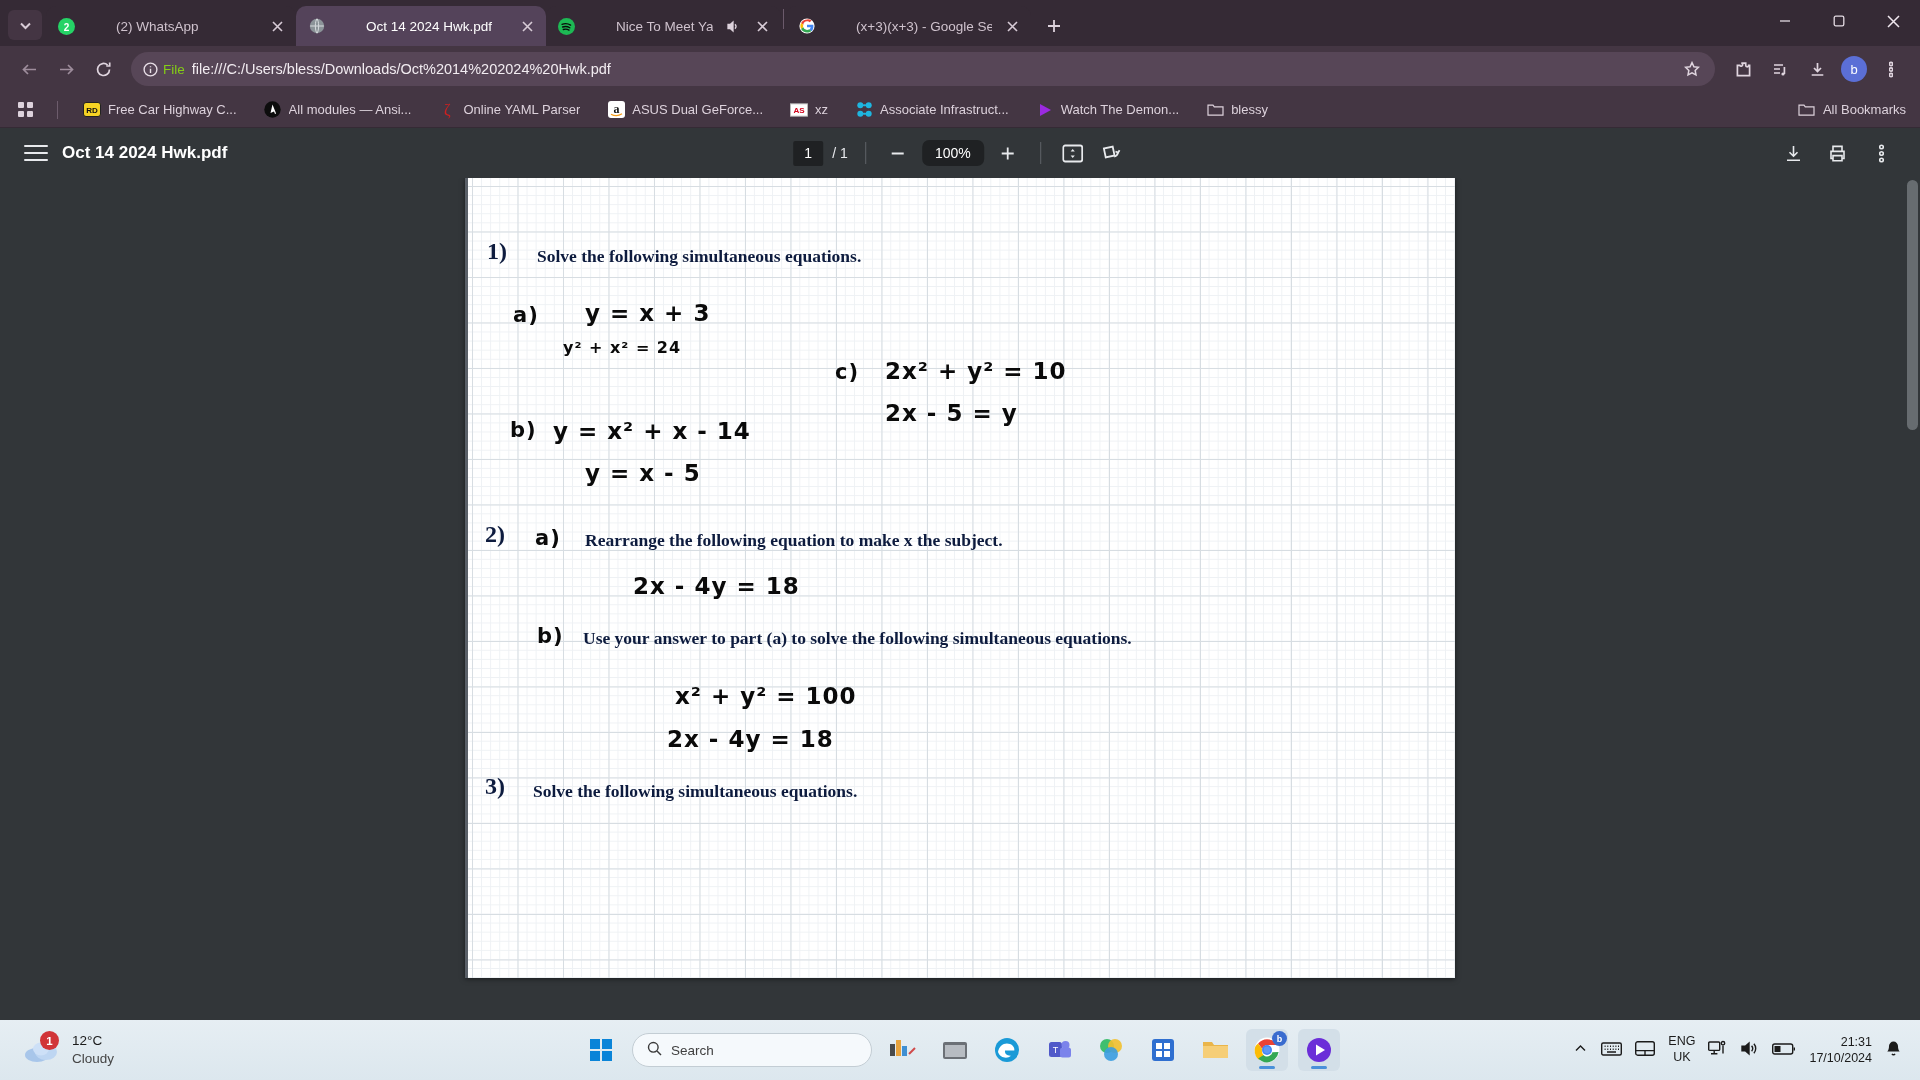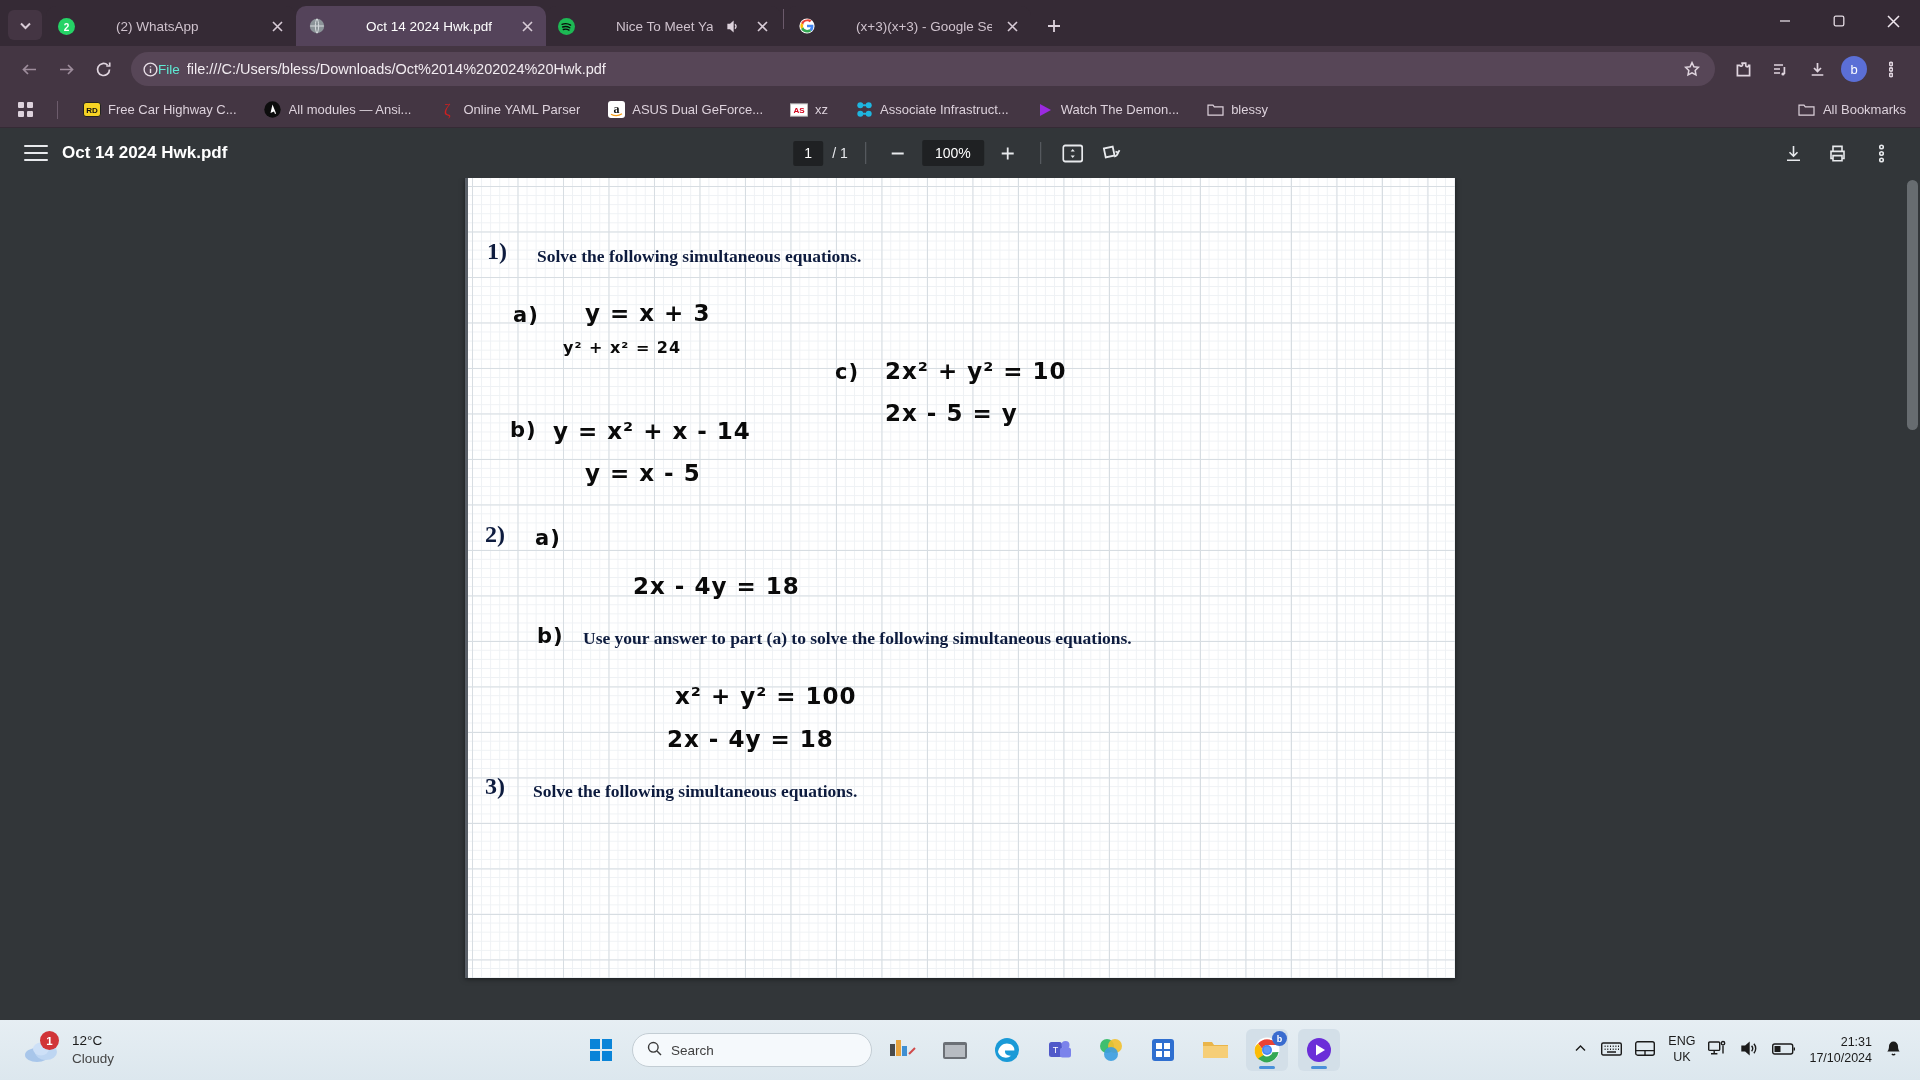--- a/index.html
+++ b/index.html
@@ -43,21 +43,21 @@
 
   
   .toolbar { height:46px; display:flex; align-items:center; padding:0 12px; gap:3px; background:#443643; }
   .tb-btn { width:34px; height:34px; border-radius:50%; display:flex; align-items:center; justify-content:center; }
   .tb-btn svg { stroke:#e0d5df; stroke-width:1.7; fill:none; }
   .tb-btn.dim svg { stroke:#9e8d9c; }
   .omnibox {
     flex:1 1 auto; height:34px; background:#574657; border-radius:18px;
     display:flex; align-items:center; padding:0 10px 0 12px; margin:0 8px; gap:7px; min-width:0;
   }
-  .omni-chip { display:flex; align-items:center; color:#5eead4; font-size:13.5px; flex:0 0 auto; }
+  .omni-chip { display:flex; align-items:center; gap:5px; color:#84cc16; font-size:13.5px; flex:0 0 auto; }
   .omni-chip svg { stroke:#e7dee6; stroke-width:1.4; fill:none; }
   .omni-url { flex:1 1 auto; color:#f2ecf1; font-size:14.5px; white-space:nowrap; overflow:hidden; }
   .omni-star { width:26px; height:26px; display:flex; align-items:center; justify-content:center; flex:0 0 26px; }
   .omni-star svg { stroke:#e0d5df; stroke-width:1.5; fill:none; }
   .avatar { width:26px; height:26px; border-radius:50%; background:#5b6fd6; color:#fff; font-size:13px;
             display:flex; align-items:center; justify-content:center; }
 
   
   .bookmarks { height:35px; display:flex; align-items:center; padding:0 10px; gap:11px; background:#443643; color:#ddd2dc; font-size:13px; }
   .bm { display:flex; align-items:center; gap:7px; padding:4px 8px; border-radius:5px; max-width:190px; white-space:nowrap; }
@@ -73,21 +73,21 @@
   .hamb { width:36px; height:36px; display:flex; flex-direction:column; justify-content:center; gap:5px; padding:0 6px; }
   .hamb i { display:block; height:2px; background:#e8eaed; border-radius:2px; }
   .pdf-title { font-size:17px; font-weight:bold; margin-left:8px; color:#ffffff; }
   .pdf-center { position:absolute; left:50%; transform:translateX(-50%); display:flex; align-items:center; gap:9px; }
   .pg-input { background:#1f2123; color:#fff; font-size:14px; width:30px; height:25px; border-radius:2px;
               display:flex; align-items:center; justify-content:center; }
   .pg-total { font-size:14px; color:#e8eaed; }
   .vdiv { width:1px; height:22px; background:#5f6368; margin:0 8px; }
   .zbtn { width:30px; height:30px; display:flex; align-items:center; justify-content:center; }
   .zbtn svg { stroke:#e8eaed; stroke-width:1.8; fill:none; }
-  .zoomval { background:#1f2123; color:#fff; font-size:14px; height:26px; min-width:62px; border-radius:2px;
+  .zoomval { background:#1f2123; color:#fff; font-size:14px; height:26px; min-width:62px; border-radius:7px;
              display:flex; align-items:center; justify-content:center; }
   .pdf-right { margin-left:auto; display:flex; align-items:center; gap:14px; padding-right:6px; }
   .pdf-right .zbtn svg { stroke-width:1.6; }
 
   
   .pagearea { position:relative; height:842px; background:#323639; overflow:hidden; display:flex; justify-content:center; }
   .page {
     position:relative; width:990px; background:#fff; margin-top:0; height:800px;
     box-shadow:0 1px 5px rgba(0,0,0,.5);
     background-image:
@@ -476,20 +476,21 @@
       <div class="q hand" style="left:45px; top:240px; font-size:21px;">b)</div>
       <div class="q hand" style="left:88px; top:240px; font-size:23px;">y  =   x² +  x  -  14</div>
       <div class="q hand" style="left:120px; top:282px; font-size:23px;">y  =   x - 5</div>
 
       <div class="q hand" style="left:370px; top:182px; font-size:21px;">c)</div>
       <div class="q hand" style="left:420px; top:180px; font-size:23px;">2x² +  y² = 10</div>
       <div class="q hand" style="left:420px; top:222px; font-size:23px;">2x  -  5  =  y</div>
 
       <div class="q num" style="left:20px; top:343px;">2)</div>
       <div class="q hand" style="left:70px; top:348px; font-size:21px;">a)</div>
+      <div class="q printed" style="left:120px; top:352px;">Rearrange the following equation to make x the subject.</div>
       <div class="q hand" style="left:168px; top:395px; font-size:23px;">2x - 4y   =   18</div>
 
       <div class="q hand" style="left:72px; top:446px; font-size:21px;">b)</div>
       <div class="q printed" style="left:118px; top:450px;">Use your answer to part (a) to solve the following simultaneous equations.</div>
       <div class="q hand" style="left:210px; top:505px; font-size:23px;">x² + y² =  100</div>
       <div class="q hand" style="left:202px; top:548px; font-size:23px;">2x -  4y  =  18</div>
 
       <div class="q num" style="left:20px; top:595px;">3)</div>
       <div class="q printed" style="left:68px; top:603px;">Solve the following simultaneous equations.</div>
     </div>

